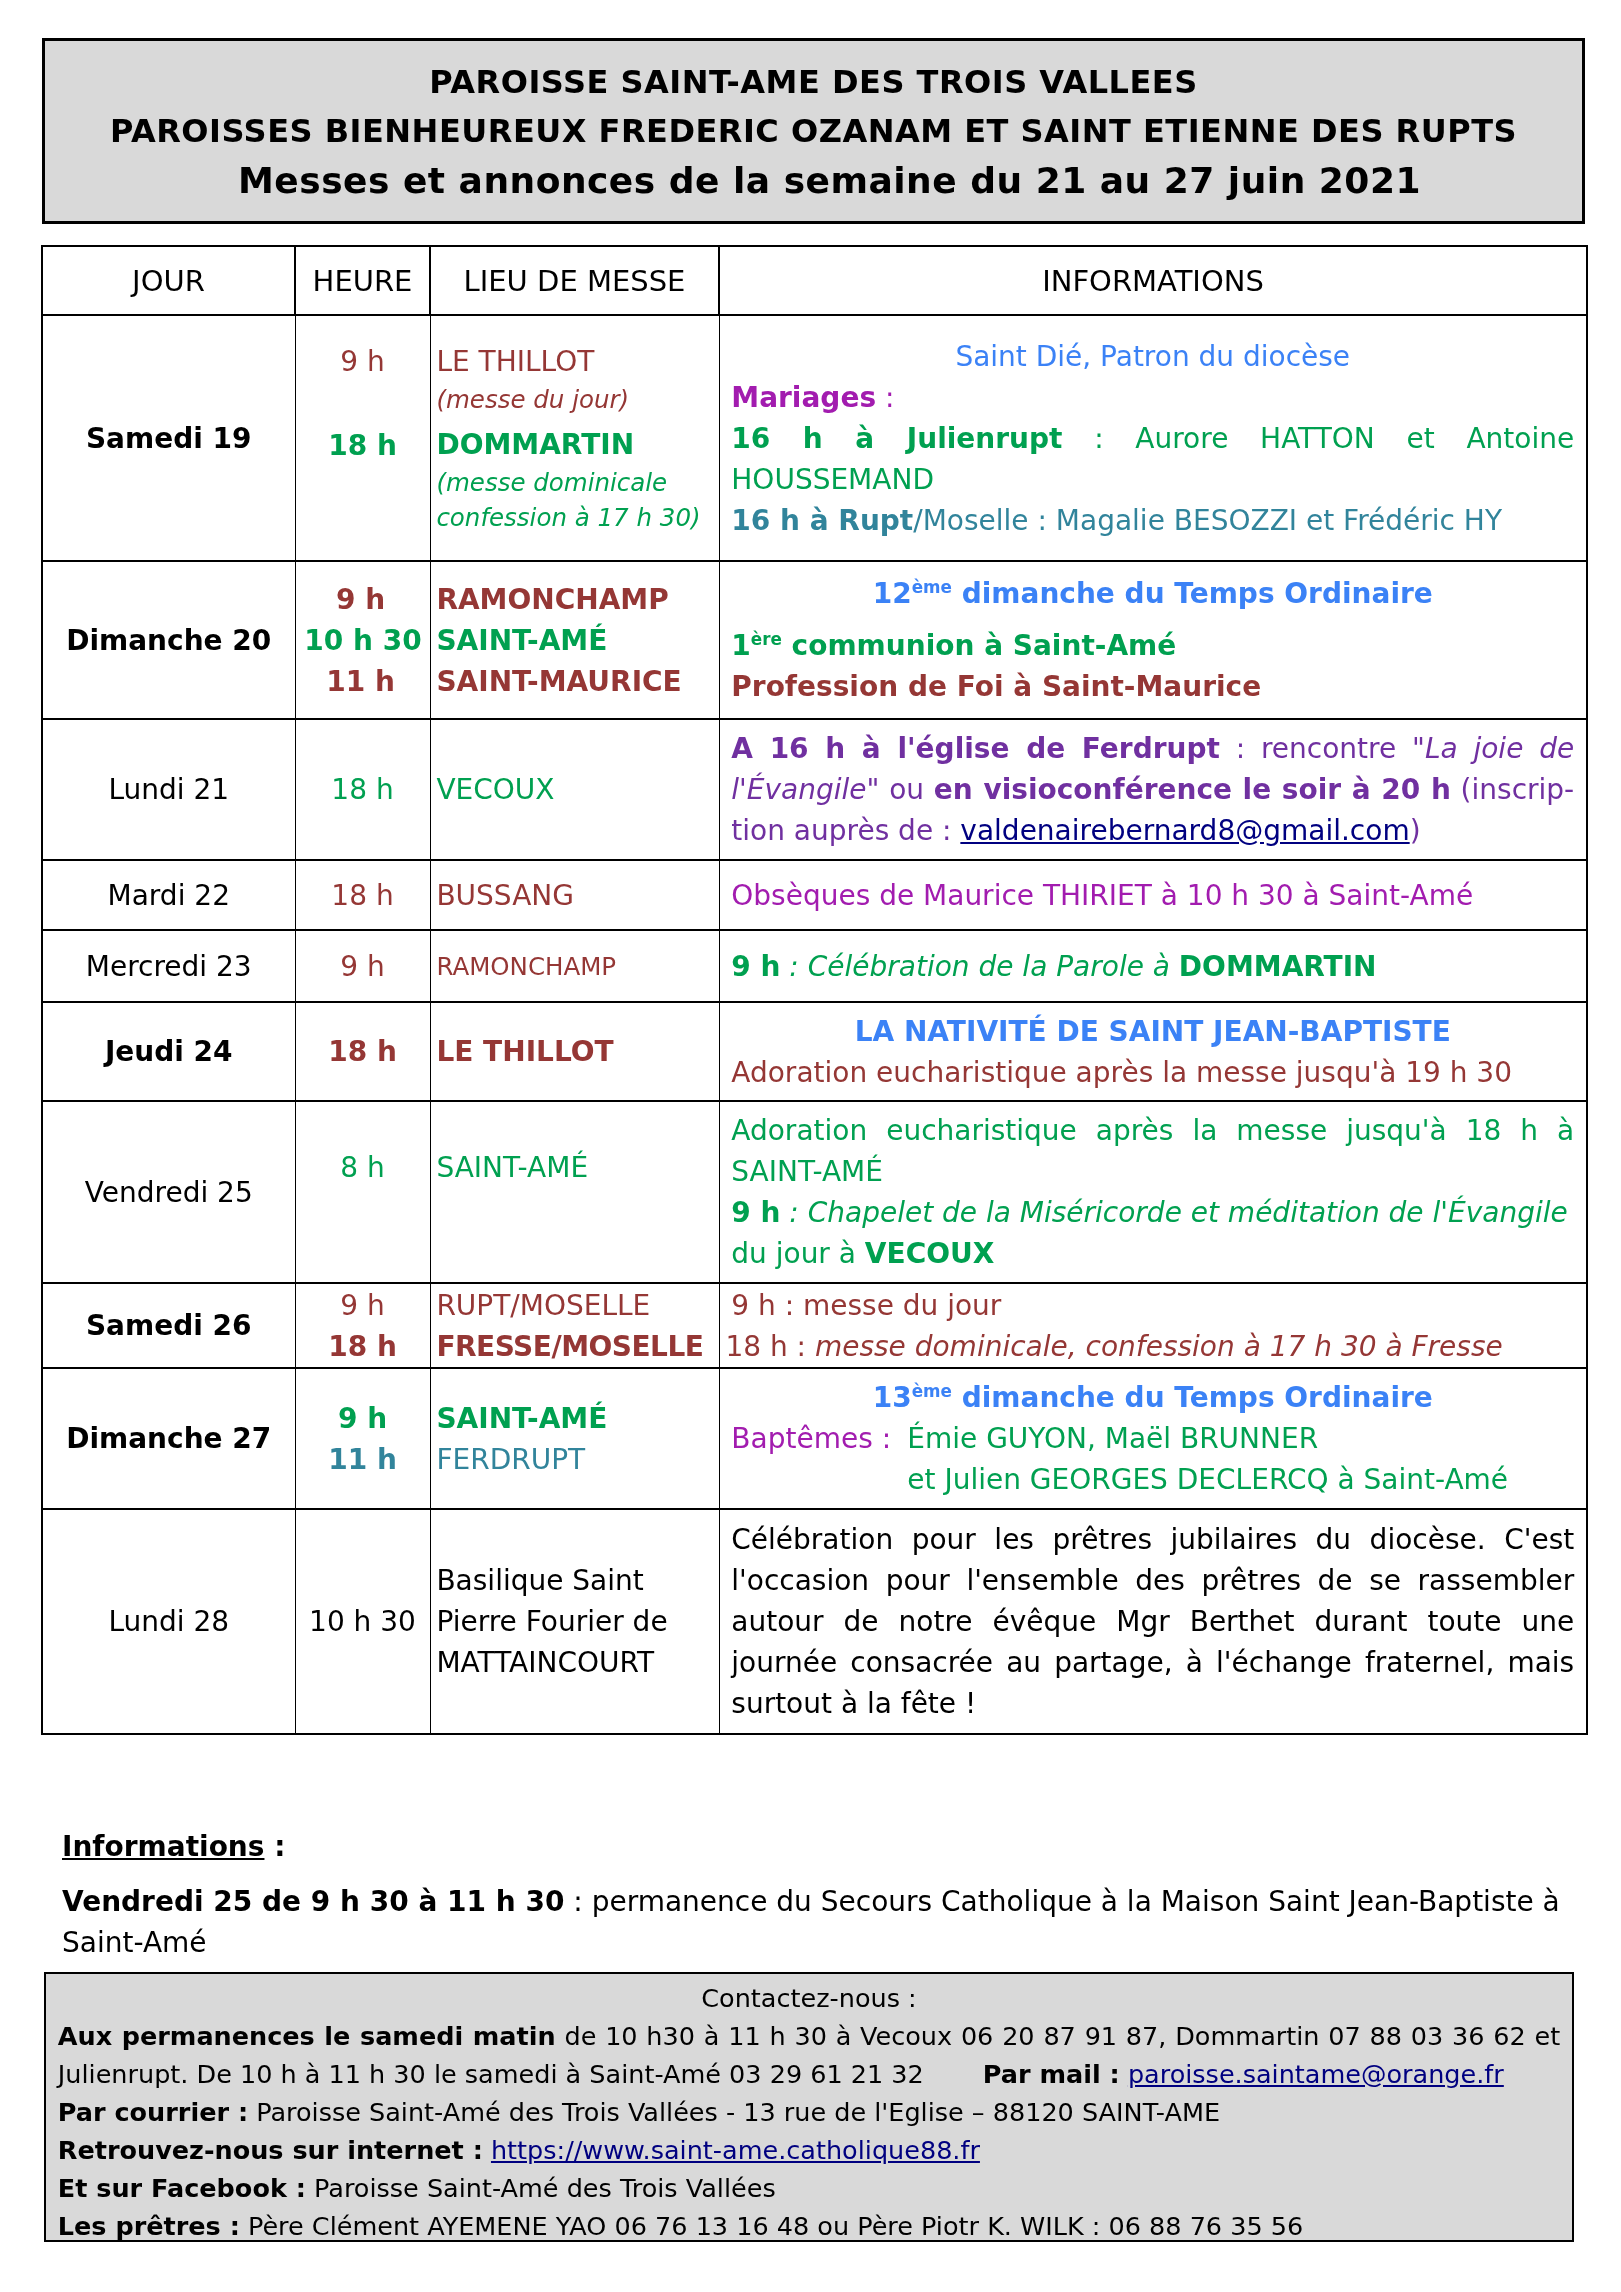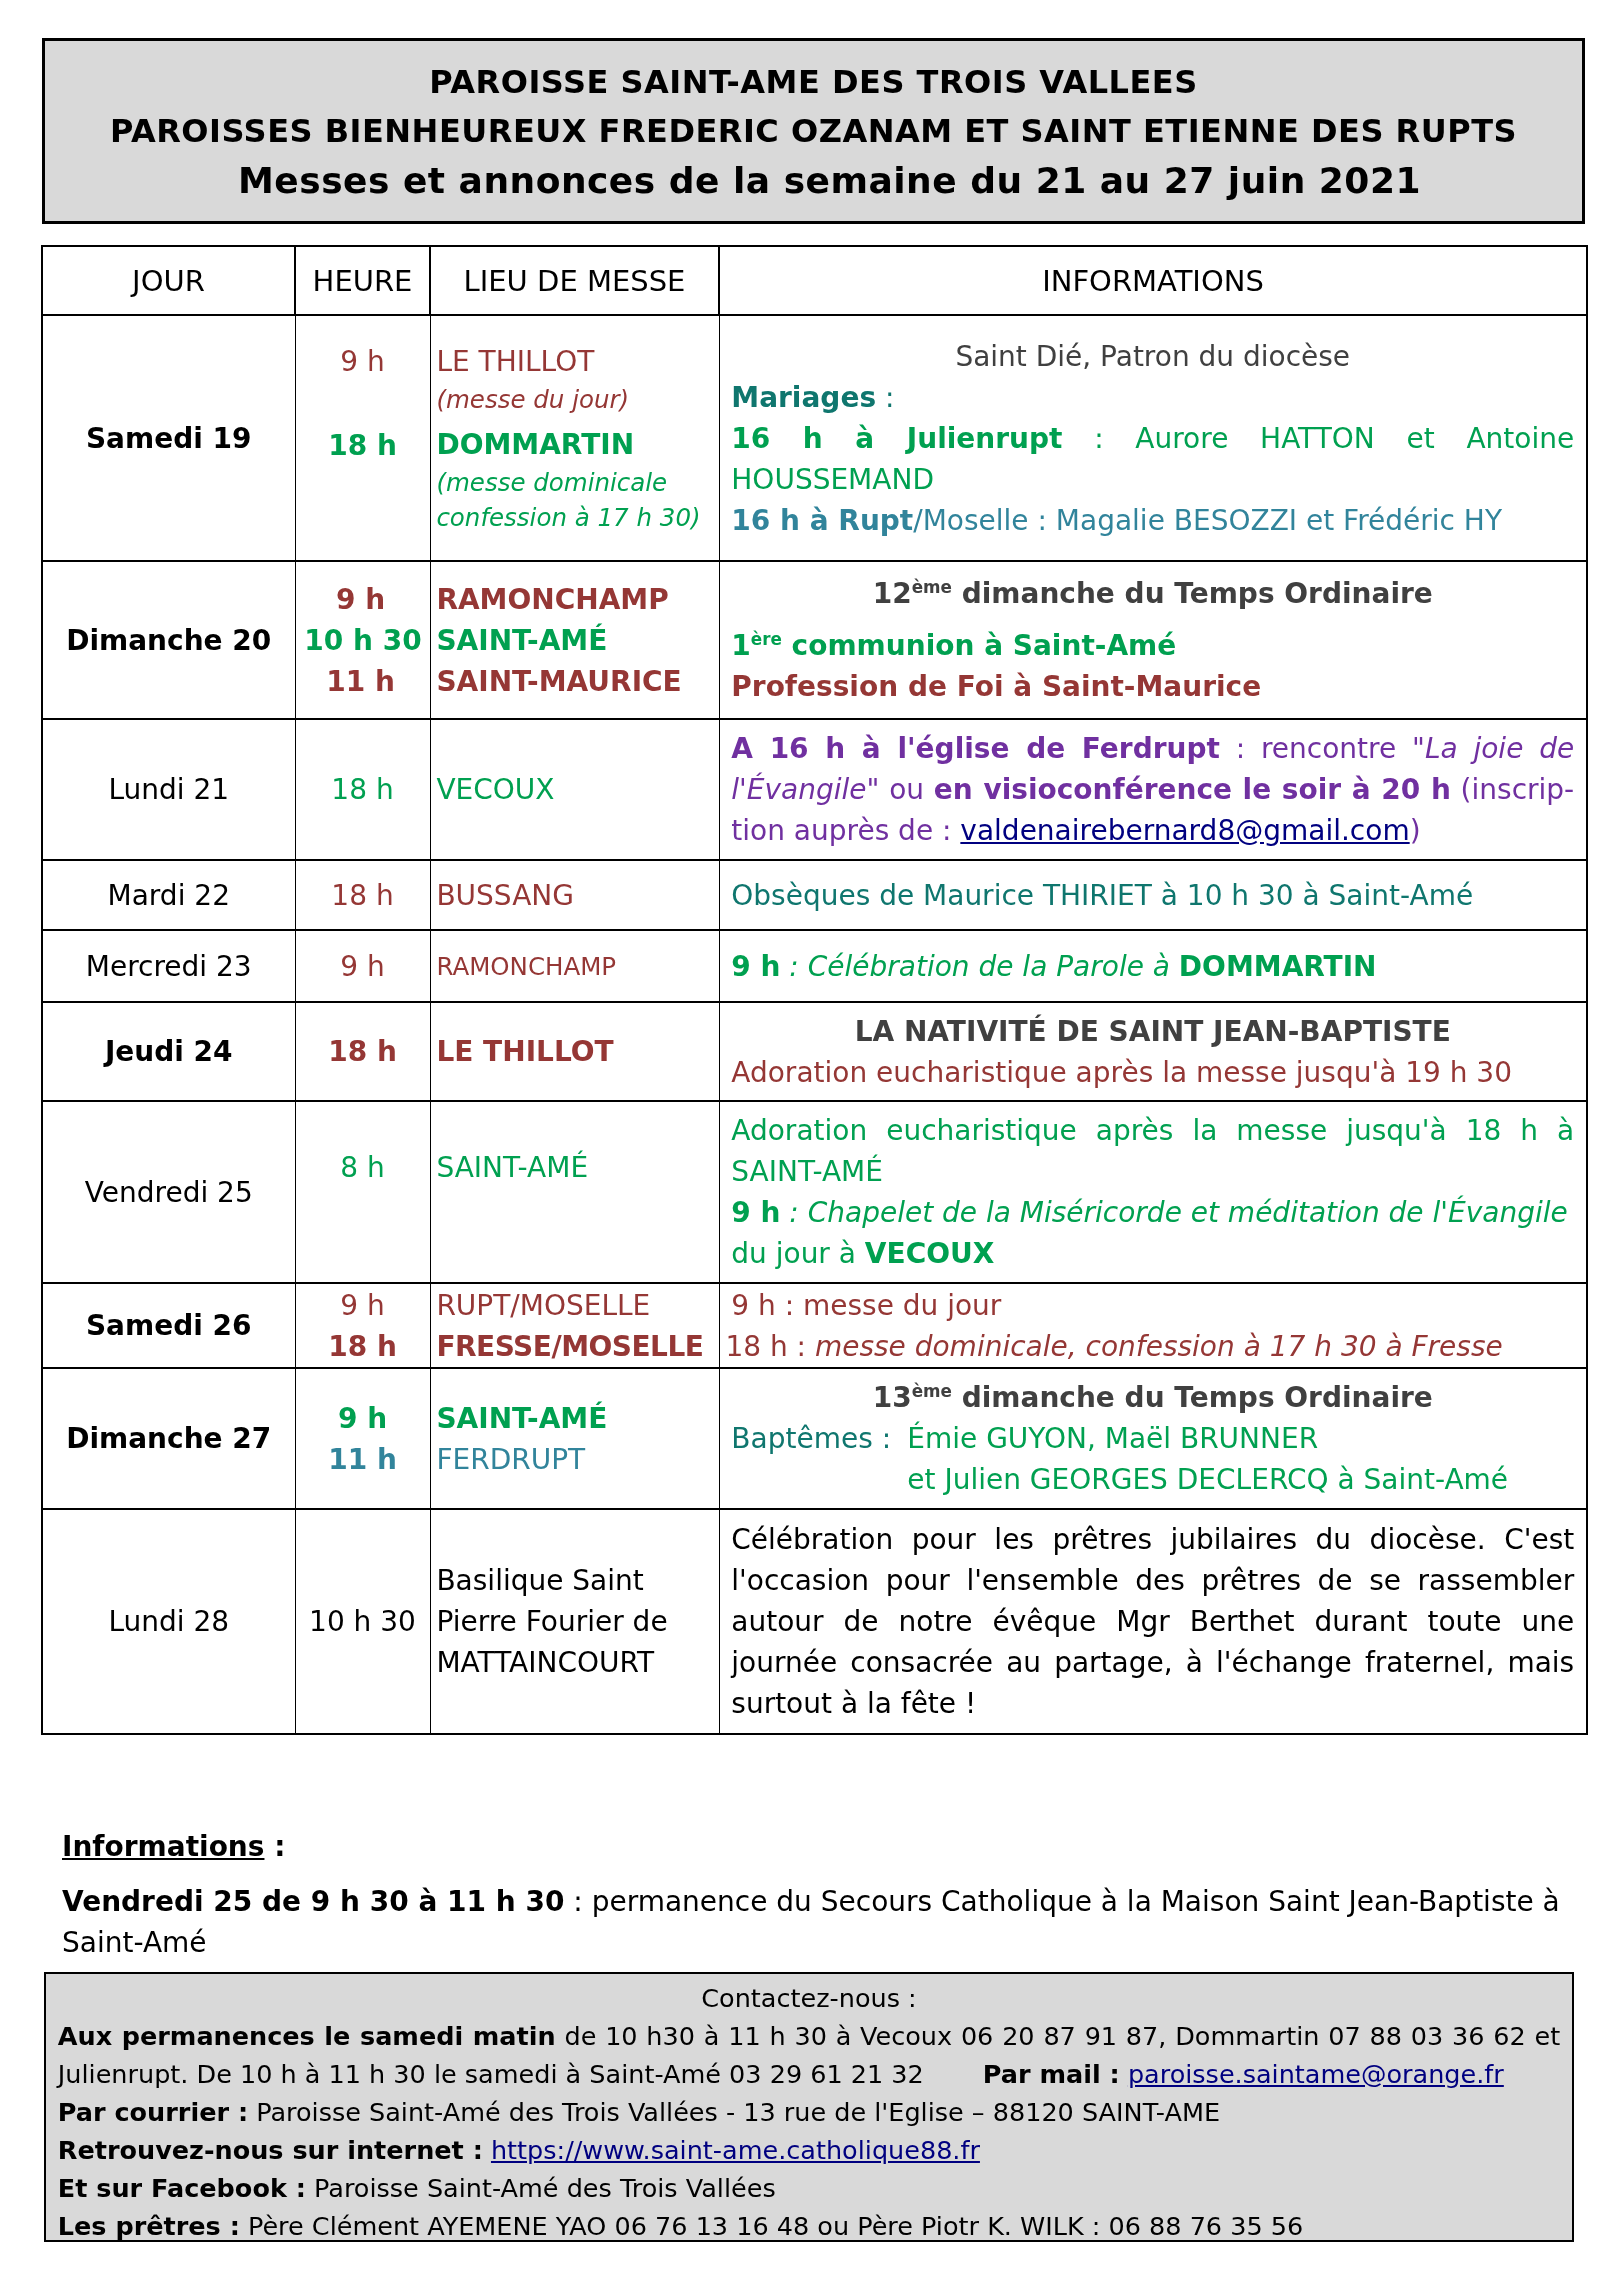--- a/index.html
+++ b/index.html
@@ -1,23 +1,23 @@
 <!DOCTYPE html>
 <html><head>
 <meta charset="utf-8">
 <style>
   html, body { margin: 0; padding: 0; background: #ffffff; }
   body { width: 1621px; height: 2293px; position: relative; overflow: hidden;
          font-family: "DejaVu Sans", sans-serif; color: #000; }
   .c-red { color: #953735; }
   .c-green { color: #00A050; }
   .c-teal { color: #31849B; }
-  .c-orange { color: #404040; }
+  .c-orange { color: #3b82f6; }
   .c-purple { color: #7030A0; }
-  .c-black { color: #0f766e; }
+  .c-black { color: #a21caf; }
   .link { color: #000080; text-decoration: underline; }
   .b { font-weight: bold; }
   .i { font-style: italic; }
 
   
   #header-box { position: absolute; left: 42px; top: 38px; width: 1537px; height: 180px;
     background: #D9D9D9; border: 3.9px solid #000; box-sizing: content-box;
     display: flex; flex-direction: column; justify-content: center; align-items: center; }
   #header-box div { font-weight: bold; font-size: 32px; line-height: 49px; letter-spacing: 0.5px; white-space: nowrap; }
   #header-box .sub { font-size: 36px; margin-left: 32px; }

